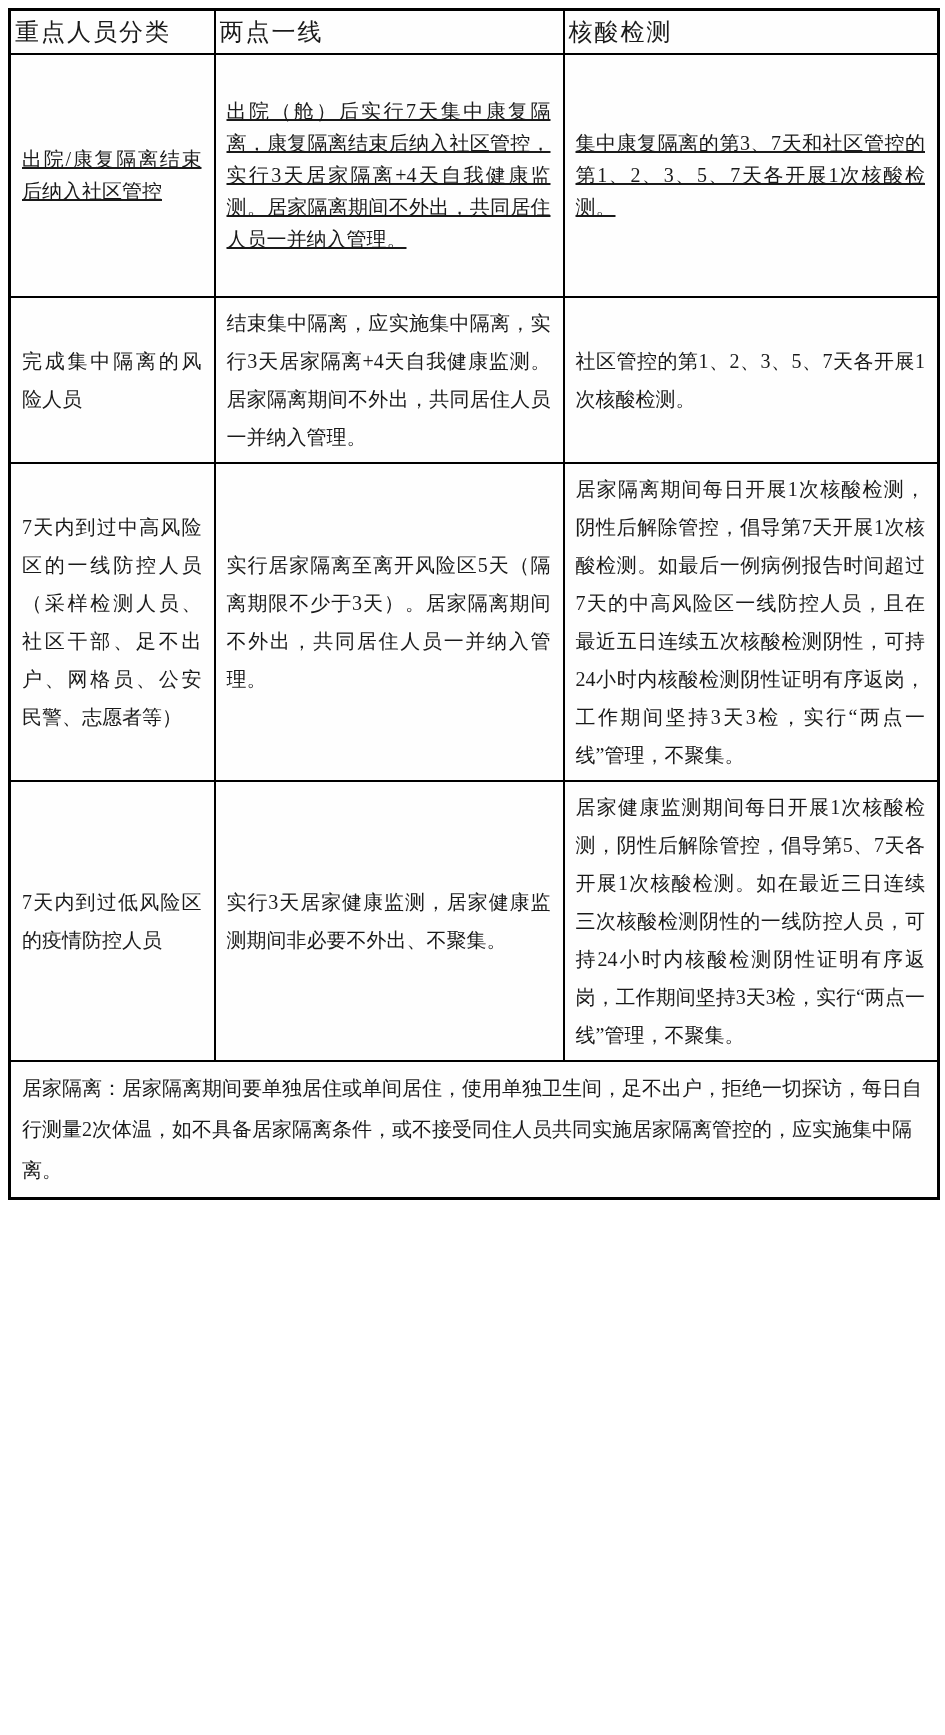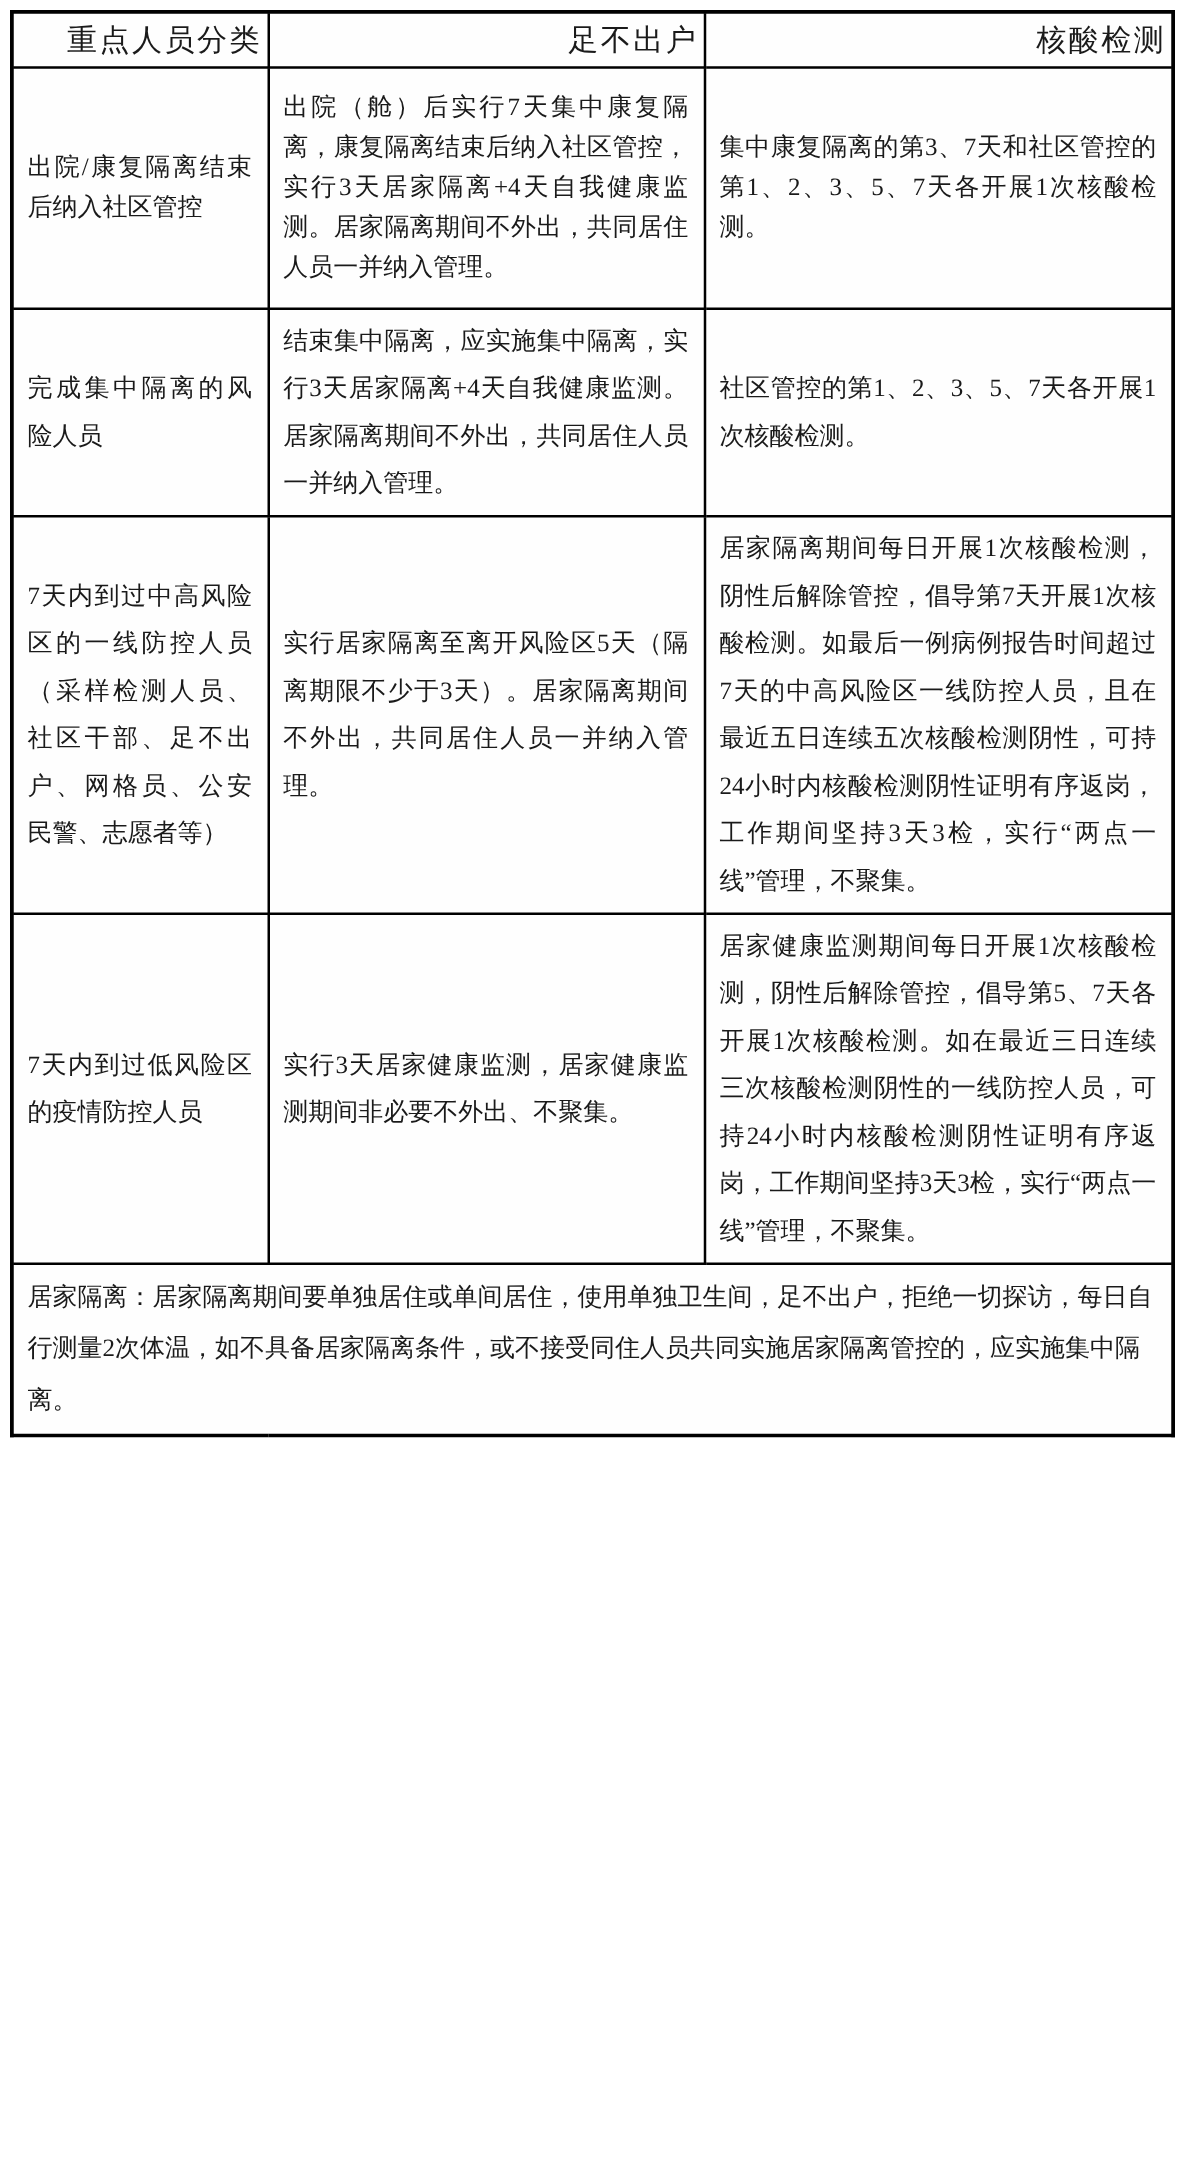--- a/index.html
+++ b/index.html
@@ -25,34 +25,34 @@
   .policy-table th,
   .policy-table td {
     border: 2px solid #000000;
     box-sizing: border-box;
     vertical-align: middle;
     overflow: hidden;
   }
   .policy-table th {
     font-size: 24px;
     font-weight: normal;
-    text-align: right;
+    text-align: left;
     letter-spacing: 2px;
     height: 44px;
     padding: 2px 4px;
   }
   .policy-table td {
     font-size: 20px;
     padding: 6px 12px 6px 11px;
     line-height: 38px;
     text-align: justify;
     text-justify: inter-ideograph;
   }
   
-  tr.r0 td { height: 193px; line-height: 32px; }
+  tr.r0 td { height: 243px; line-height: 32px; text-decoration: underline; }
   tr.r1 td { height: 151px; }
   tr.r2 td { height: 383px; }
   tr.r3 td { height: 160px; }
   tr.r4 td { height: 292px; }
   tr.r5 td { height: 218px; margin-top: 28px; }
   tr.footnote-row td {
     height: 123px;
     line-height: 41px;
     text-align: left;
   }
@@ -63,21 +63,21 @@
 <div class="page">
   <table class="policy-table">
     <colgroup>
       <col style="width:205px">
       <col style="width:349px">
       <col style="width:375px">
     </colgroup>
     <thead>
       <tr class="header-row">
         <th>重点人员分类</th>
-        <th>足不出户</th>
+        <th>两点一线</th>
         <th>核酸检测</th>
       </tr>
     </thead>
     <tbody>
       <tr class="r0">
         <td>出院/康复隔离结束后纳入社区管控</td>
         <td>出院（舱）后实行7天集中康复隔离，康复隔离结束后纳入社区管控，实行3天居家隔离+4天自我健康监测。居家隔离期间不外出，共同居住人员一并纳入管理。</td>
         <td>集中康复隔离的第3、7天和社区管控的第1、2、3、5、7天各开展1次核酸检测。</td>
       </tr>
       <tr class="r1">

